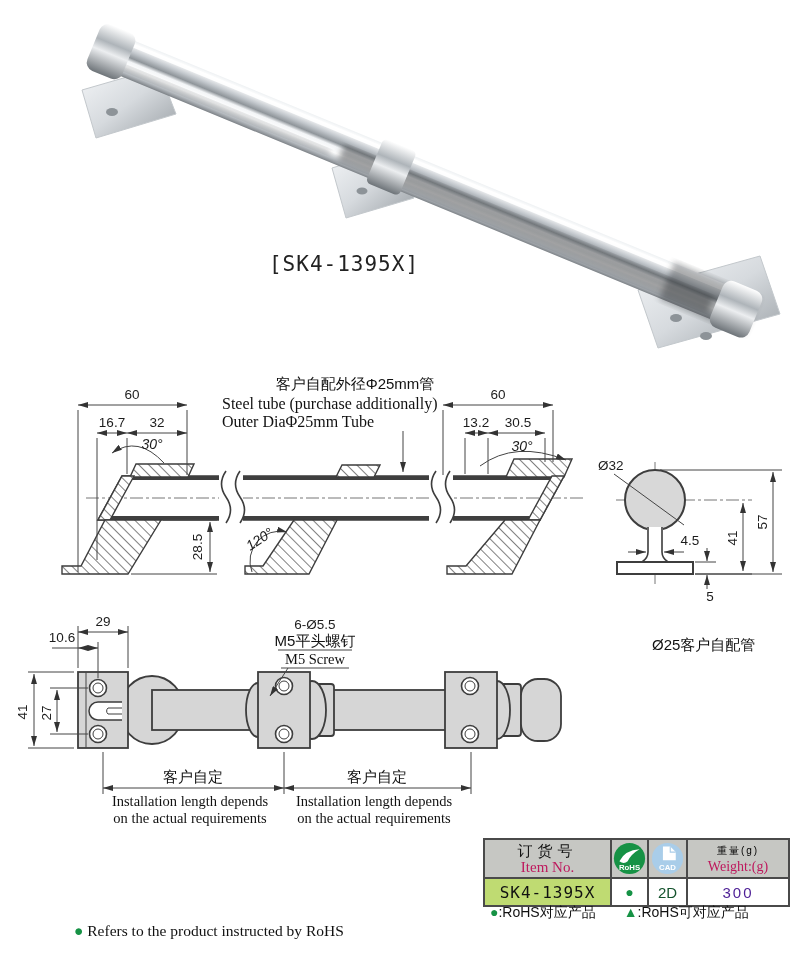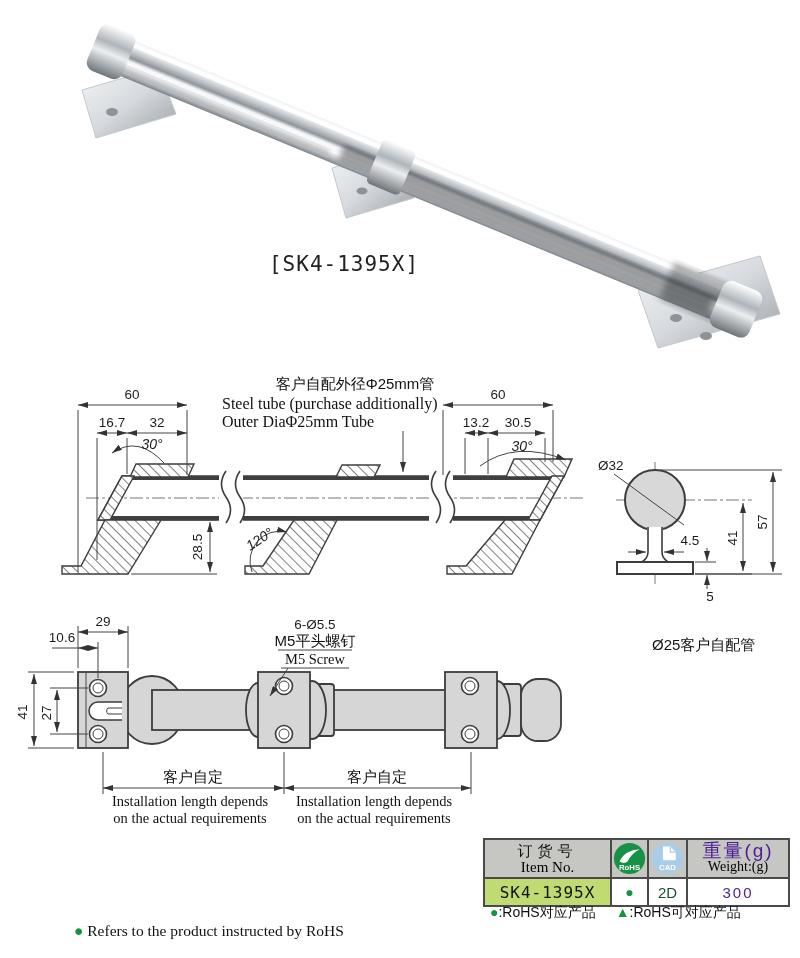--- a/index.html
+++ b/index.html
@@ -20,29 +20,29 @@
   .dl{stroke:#444;stroke-width:1;fill:none;}
   .cl{stroke:#777;stroke-width:1;fill:none;stroke-dasharray:13 3 3 3;}
   .hat{fill:url(#hatchP);stroke:#3d3d3d;stroke-width:1.4;}
   
   #specTable{position:absolute;left:483px;top:838px;border-collapse:collapse;table-layout:fixed;}
   #specTable td{border:2px solid #4a4a4a;text-align:center;vertical-align:middle;padding:0;}
   #specTable .hrow td{background:var(--header-gray);height:37px;}
   #specTable .drow td{height:26px;background:#fff;}
   .c1{width:125px;} .c2{width:35px;} .c3{width:37px;margin-left:44px;} .c4{width:100px;}
   .hcn{font-size:15px;letter-spacing:5px;color:#111;line-height:17px;}
-  .hen{font:15px "Liberation Serif",serif;color:#000000;line-height:16px;}
-  .hcn2{font-size:19px;letter-spacing:2px;color:#4c1d95;line-height:16px;}
+  .hen{font:15px "Liberation Serif",serif;color:#be185d;line-height:16px;}
+  .hcn2{font-size:10px;letter-spacing:2px;color:#000000;line-height:16px;}
   .itemCell{background:var(--item-green) !important;font:16px "DejaVu Sans Mono",monospace;
             letter-spacing:1px;color:#111;margin-top:6px;}
   .cadCell{font:15px "Liberation Sans",sans-serif;color:#14532d;}
   .wCell{font:15px "Liberation Sans",sans-serif;letter-spacing:2px;color:#4c1d95;}
   .gsym{color:var(--green);}
   
-  #legendCn{position:absolute;left:490px;top:904px;width:306px;display:flex;gap:20px;
+  #legendCn{position:absolute;left:490px;top:904px;width:306px;display:flex;gap:28px;
             font-size:14px;color:#111;white-space:nowrap;}
   #legendEn{position:absolute;left:74px;top:922px;width:722px;display:flex;gap:4px;
             font:15.5px "Liberation Serif",serif;color:#111;white-space:nowrap;}
   #legendEn .gsym,#legendCn .gsym{font-family:"Liberation Sans",sans-serif;}
 </style>
 </head>
 <body>
 
 <div id="page">
 

